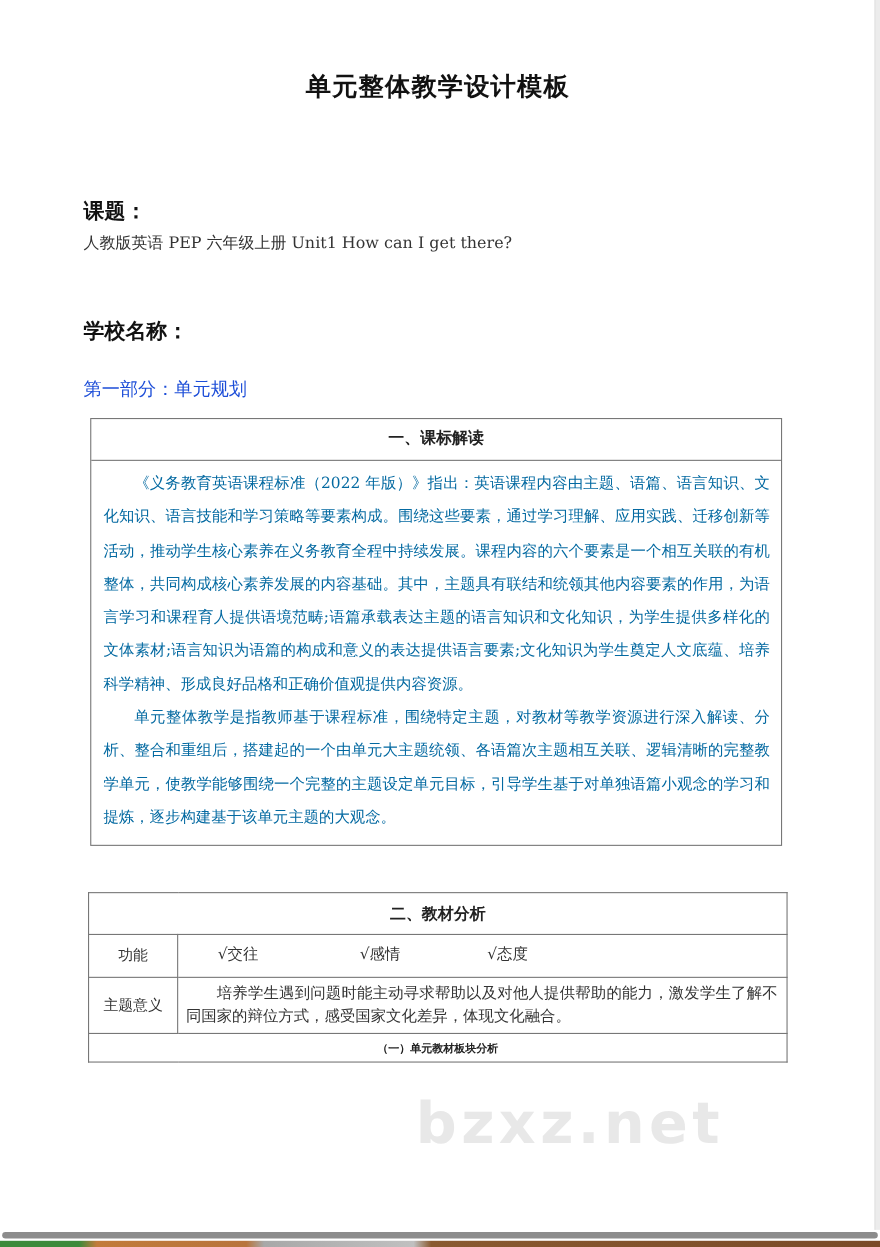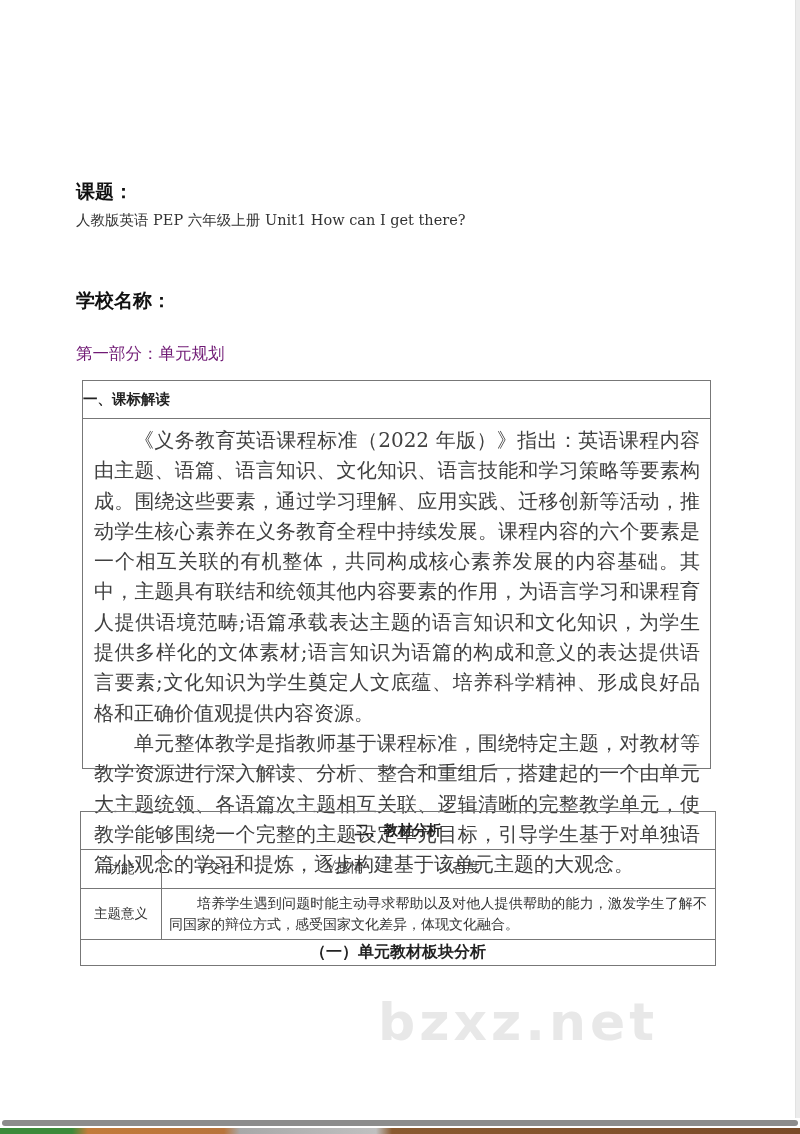--- a/index.html
+++ b/index.html
@@ -12,43 +12,43 @@
     .page { position: absolute; left: 0; top: 0; width: 796px; height: 1118px; background: #fff; }
     .right-edge { position: absolute; right: 0; top: 0; width: 4px; height: 1118px; background: #ececec; border-left: 1px solid #e2e2e2; }
     .doc-title {
       position: absolute; top: 63px; left: 0; width: 796px; text-align: center;
       font-family: "DejaVu Sans", sans-serif; font-weight: bold; font-size: 23px; color: #111; letter-spacing: 1px;
     }
     .label-bold {
       position: absolute; left: 76px; font-family: "DejaVu Sans", sans-serif; font-weight: bold; font-size: 19px; color: #111;
     }
     .subject-line { position: absolute; left: 76px; top: 211px; font-size: 14.5px; color: #333; }
-    .part-heading { position: absolute; left: 76px; top: 343px; font-size: 16.5px; color: #701a75; }
+    .part-heading { position: absolute; left: 76px; top: 343px; font-size: 16.5px; color: #1d4ed8; }
 
     .box1 {
       position: absolute; left: 82px; top: 380px; width: 629px; height: 389px;
       border: 1px solid #777; box-sizing: border-box;
     }
     .box-head {
-      height: 37px; line-height: 37px; text-align: left; border-bottom: 1px solid #777;
+      height: 37px; line-height: 37px; text-align: center; border-bottom: 1px solid #777;
       font-family: "DejaVu Sans", sans-serif; font-weight: bold; font-size: 14.5px; color: #222;
     }
-    .box-body { padding: 6px 10px 0 11px; font-size: 20px; line-height: 30.3px; color: #404040; text-align: justify; }
+    .box-body { padding: 6px 10px 0 11px; font-size: 14px; line-height: 30.3px; color: #0369a1; text-align: justify; }
     .box-body p { margin: 0; text-indent: 2em; }
 
     .table2 {
       position: absolute; left: 80px; top: 811px; width: 635px;
       border-collapse: collapse; table-layout: fixed; padding-left: 43px;
     }
     .table2 td { border: 1px solid #777; padding: 0; font-size: 14px; color: #333; vertical-align: middle; }
     .table2 .section-title {
       height: 37px; text-align: center; font-family: "DejaVu Sans", sans-serif; font-weight: bold; font-size: 14.5px; color: #222;
     }
     .table2 .row-label { text-align: center; font-size: 13.5px; color: #333; }
-    .table2 .sub-title { height: 25px; text-align: center; font-family: Liberation Mono, monospace; font-weight: bold; font-size: 16px; color: #222; }
+    .table2 .sub-title { height: 25px; text-align: center; font-family: Liberation Mono, monospace; font-weight: bold; font-size: 10px; color: #222; }
     .opts { position: relative; height: 100%; }
     .opt { position: absolute; white-space: nowrap; }
     .meaning { padding: 4px 8px 4px 7px !important; line-height: 21px; text-align: justify; }
     .meaning p { margin: 0; text-indent: 2em; }
 
     .watermark {
       position: absolute; left: 378px; top: 992px; font-family: "DejaVu Sans", sans-serif; font-weight: bold;
       font-size: 52px; color: rgba(190,190,190,0.35); letter-spacing: 4px; pointer-events: none;
     }
     .scrollbar {
@@ -56,20 +56,21 @@
     }
     .bottom-strip {
       position: absolute; left: 0; top: 1128px; width: 800px; height: 6px;
       background: linear-gradient(90deg, #3c8a3a 0%, #3c8a3a 9%, #c27b3a 11%, #b8743c 28%, #a8a8a8 30%, #c0c0c0 47%, #8a5a30 49%, #7a4a28 100%);
     }
   </style>
 </head>
 <body>
 
 <div class="page">
+  <div class="doc-title">单元整体教学设计模板</div>
 
   <div class="label-bold" style="top:179px;">课题：</div>
   <div class="subject-line">人教版英语 PEP 六年级上册 Unit1 How can I get there?</div>
 
   <div class="label-bold" style="top:288px;">学校名称：</div>
 
   <div class="part-heading">第一部分：单元规划</div>
 
   <div class="box1">
     <div class="box-head">一、课标解读</div>

